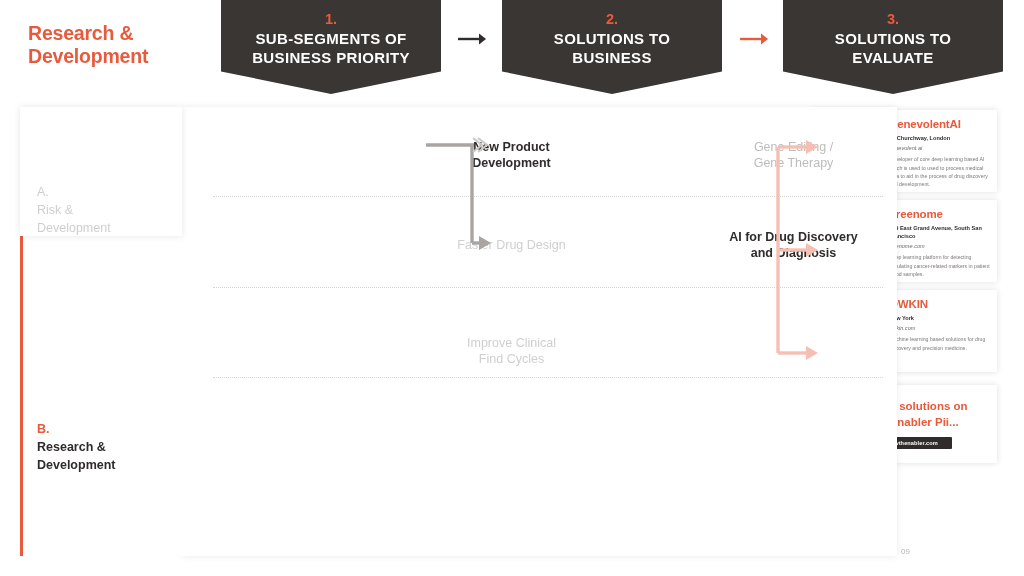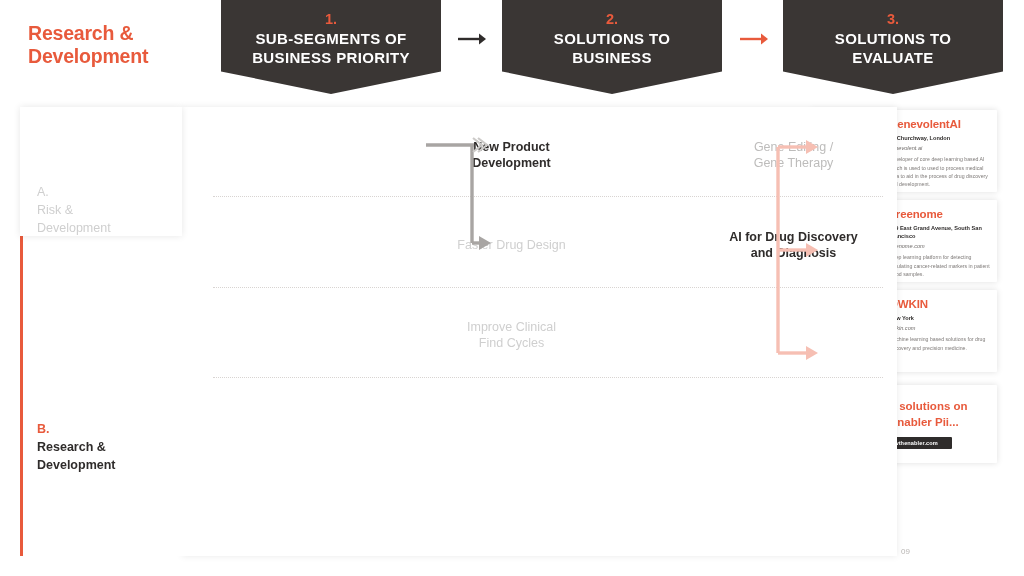--- a/index.html
+++ b/index.html
@@ -371,21 +371,21 @@
 
     <div class="row-label col-sub lbl-active" style="top:32px;">
       <span>New Product</span><br>
       <span>Development</span>
     </div>
 
     <div class="row-label col-sub lbl-dim" style="top:130px;">
       <span>Faster Drug Design</span>
     </div>
 
-    <div class="row-label col-sub lbl-dim" style="top:212px;">
+    <div class="row-label col-sub lbl-dim" style="top:228px;">
       <span>Improve Clinical</span><br>
       <span>Find Cycles</span>
     </div>
 
     <div class="row-label col-sol lbl-mid" style="top:32px;">
       <span>Gene Editing /</span><br>
       <span>Gene Therapy</span>
     </div>
 
     <div class="row-label col-sol lbl-active" style="top:122px;">

